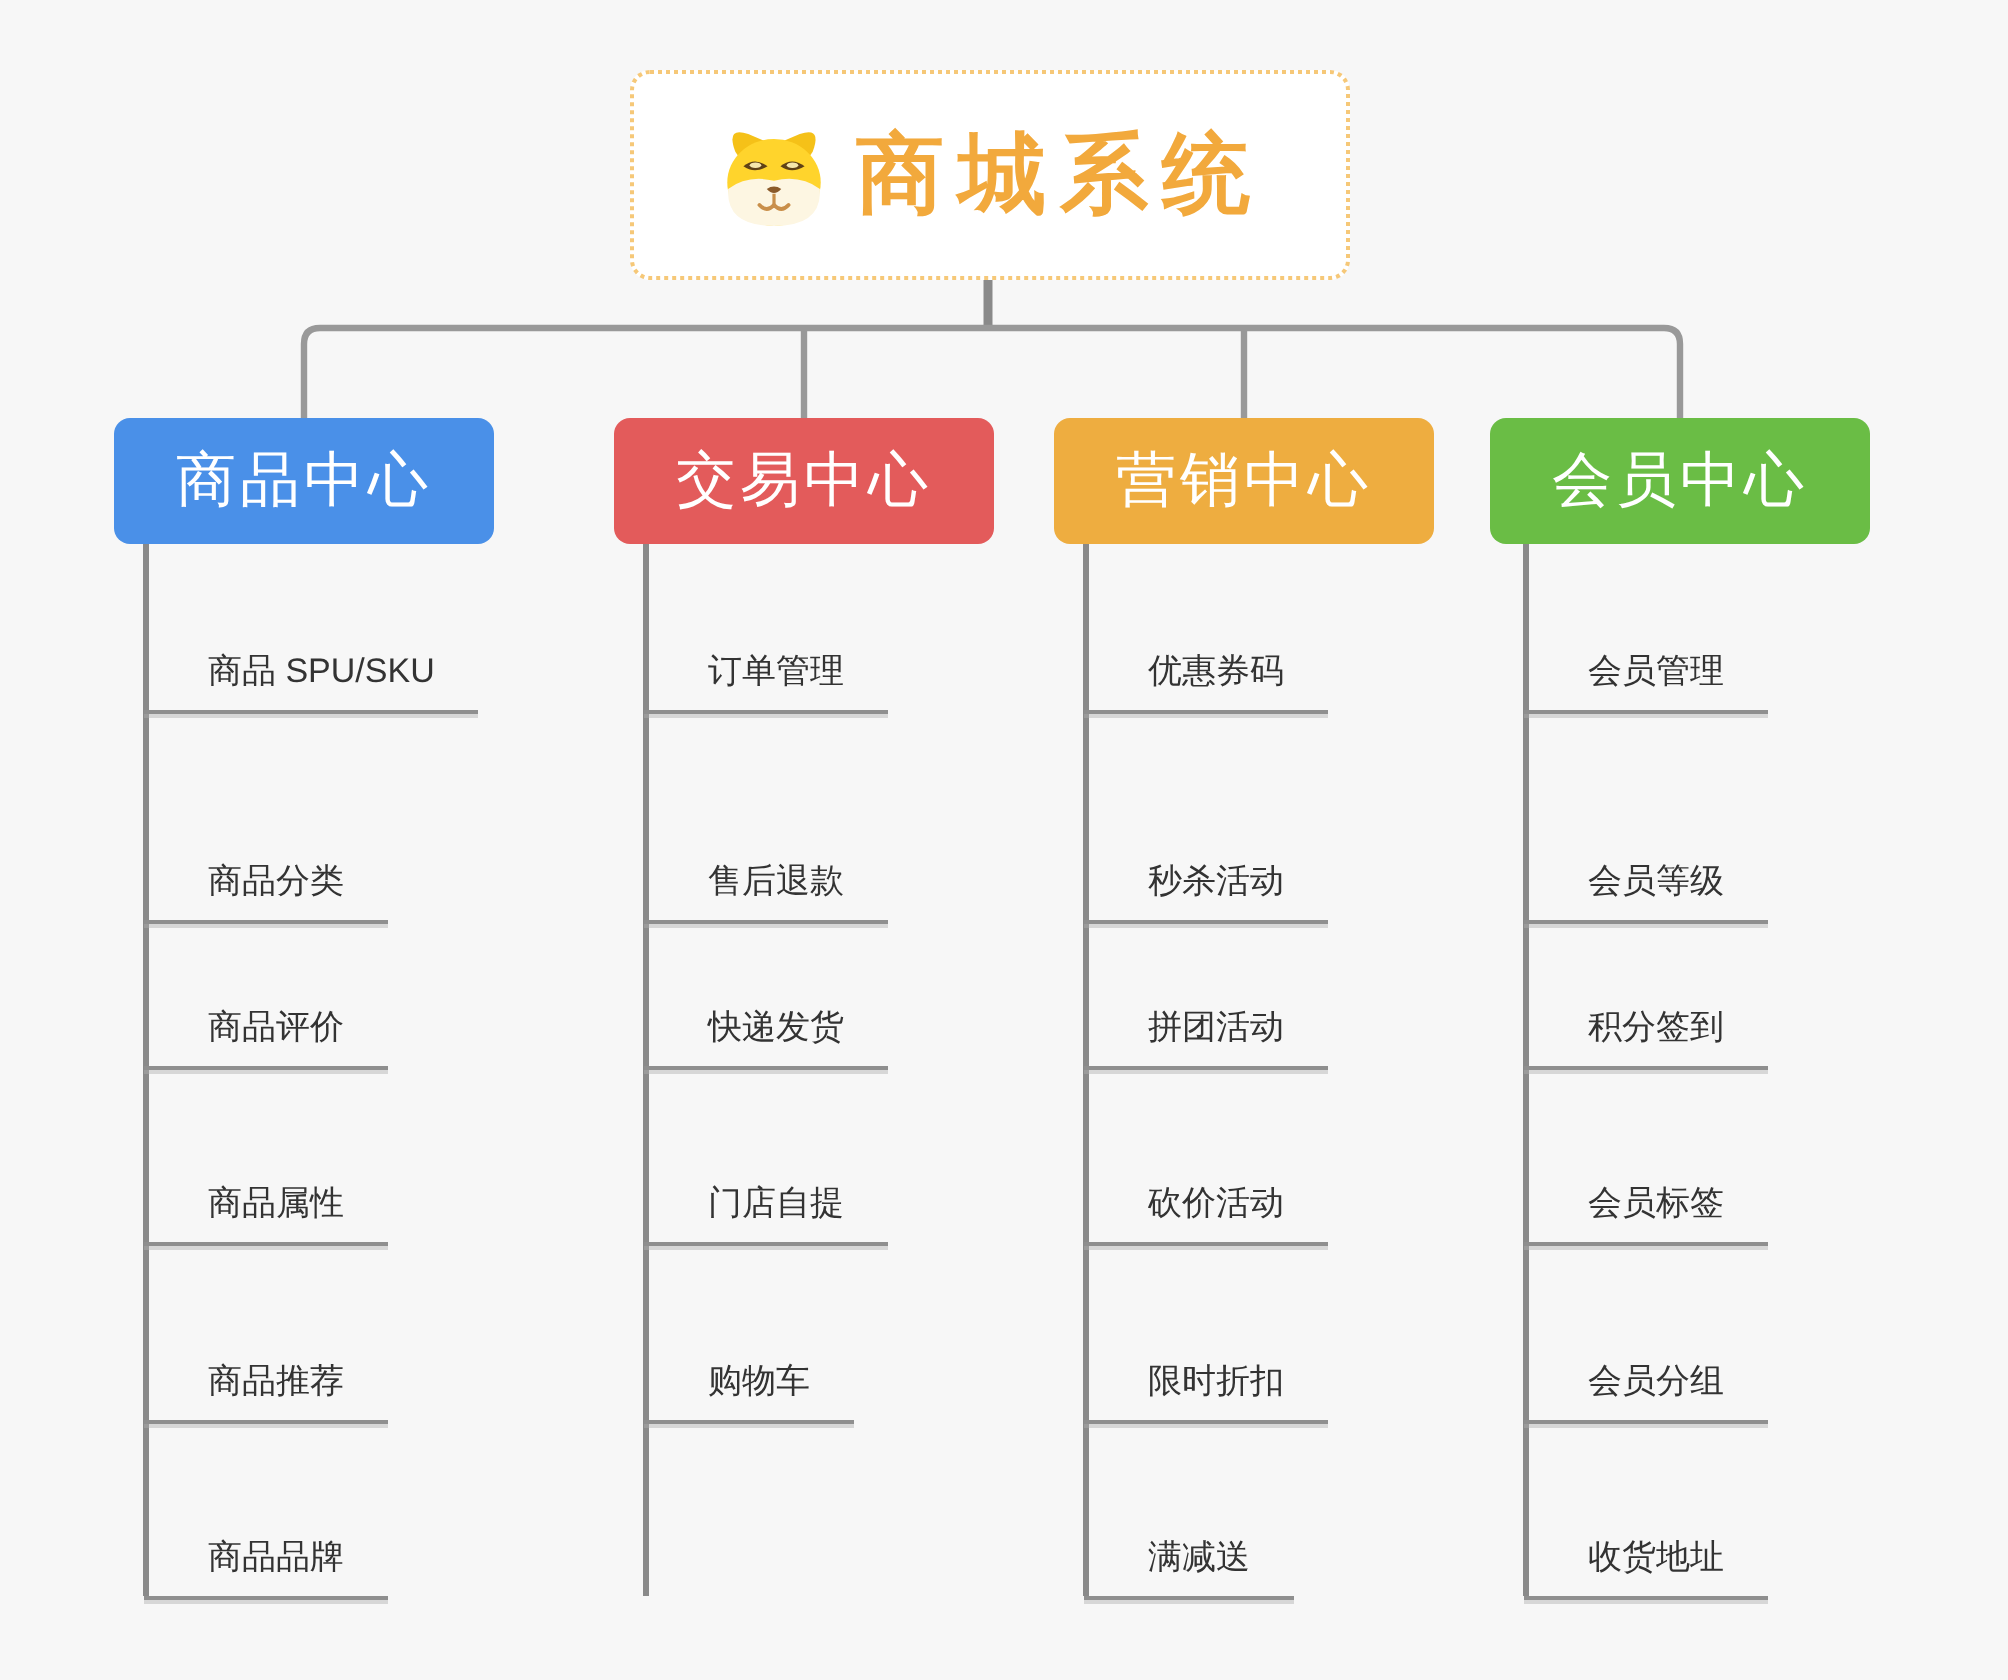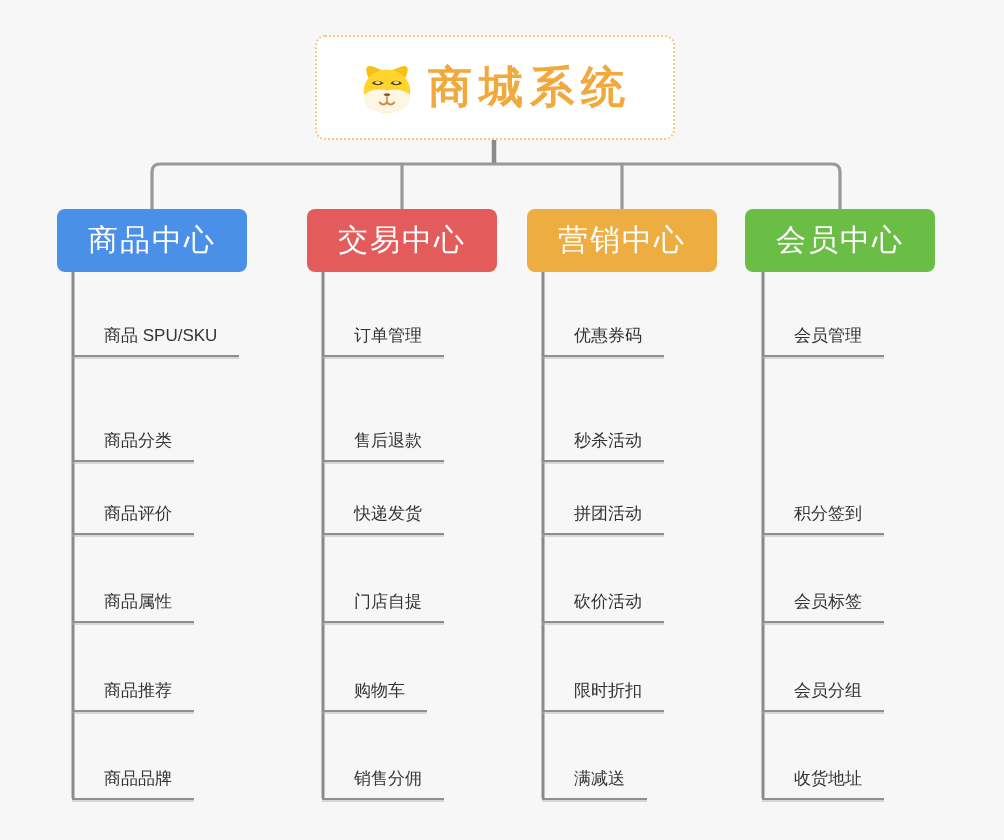--- a/index.html
+++ b/index.html
@@ -117,33 +117,33 @@
     <div class="item row4">商品推荐</div>
     <div class="item row5">商品品牌</div>
   </div>
 
   <div class="item-col c1">
     <div class="item row0">订单管理</div>
     <div class="item row1">售后退款</div>
     <div class="item row2">快递发货</div>
     <div class="item row3">门店自提</div>
     <div class="item row4">购物车</div>
-    <div class="item row5">销售分佣</div>
   </div>
 
   <div class="item-col c2">
     <div class="item row0">优惠券码</div>
     <div class="item row1">秒杀活动</div>
     <div class="item row2">拼团活动</div>
     <div class="item row3">砍价活动</div>
     <div class="item row4">限时折扣</div>
     <div class="item row5">满减送</div>
   </div>
 
   <div class="item-col c3">
     <div class="item row0">会员管理</div>
+    <div class="item row1">会员等级</div>
     <div class="item row2">积分签到</div>
     <div class="item row3">会员标签</div>
     <div class="item row4">会员分组</div>
     <div class="item row5">收货地址</div>
   </div>
 
 </div>
 
 </body></html>

